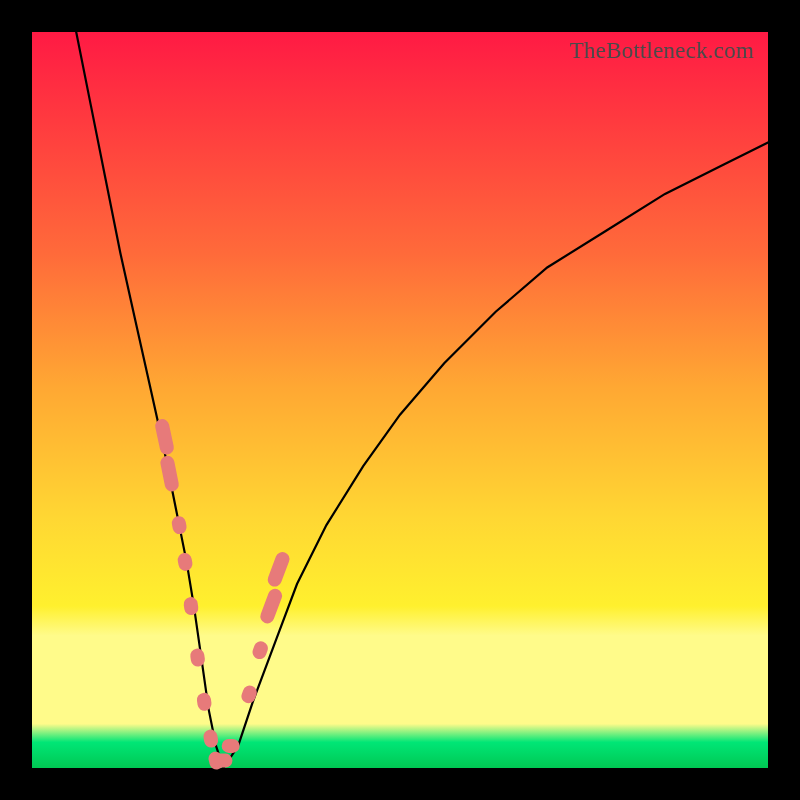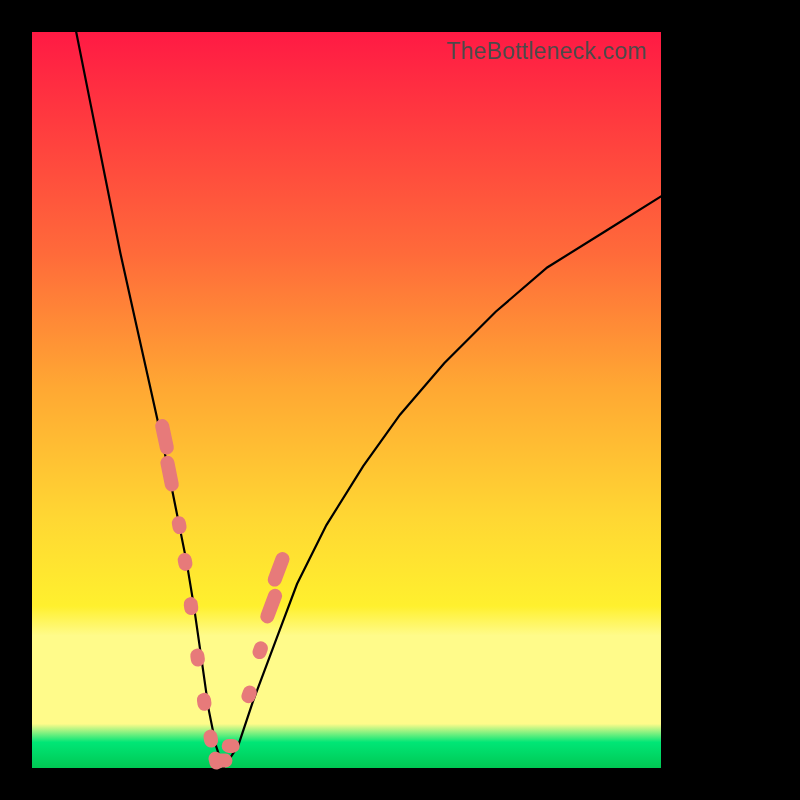--- a/index.html
+++ b/index.html
@@ -16,36 +16,37 @@
     left: 0;
     top: 0;
     width: 800px;
     height: 800px;
     background: #000;
   }
   .plot {
     position: absolute;
     left: 32px;
     top: 32px;
-    width: 629px;
+    width: 736px;
     height: 736px;
     
     background: linear-gradient(
       to bottom,
       #ff1a44 0%,
       #ff3a3f 12%,
       #ff6a3a 30%,
       #ffa733 48%,
       #ffd733 66%,
       #fff02e 78%,
       #fffb8a 82%,
       #fffb8a 94%,
       #00e676 96.5%,
       #00c853 100%
     );
+    font-family: Liberation Serif, serif;
   }
   .watermark {
     position: absolute;
     top: 6px;
     right: 14px;
     color: #4a4a4a;
     font-size: 23px;
     font-weight: 400;
     letter-spacing: 0.2px;
     user-select: none;

